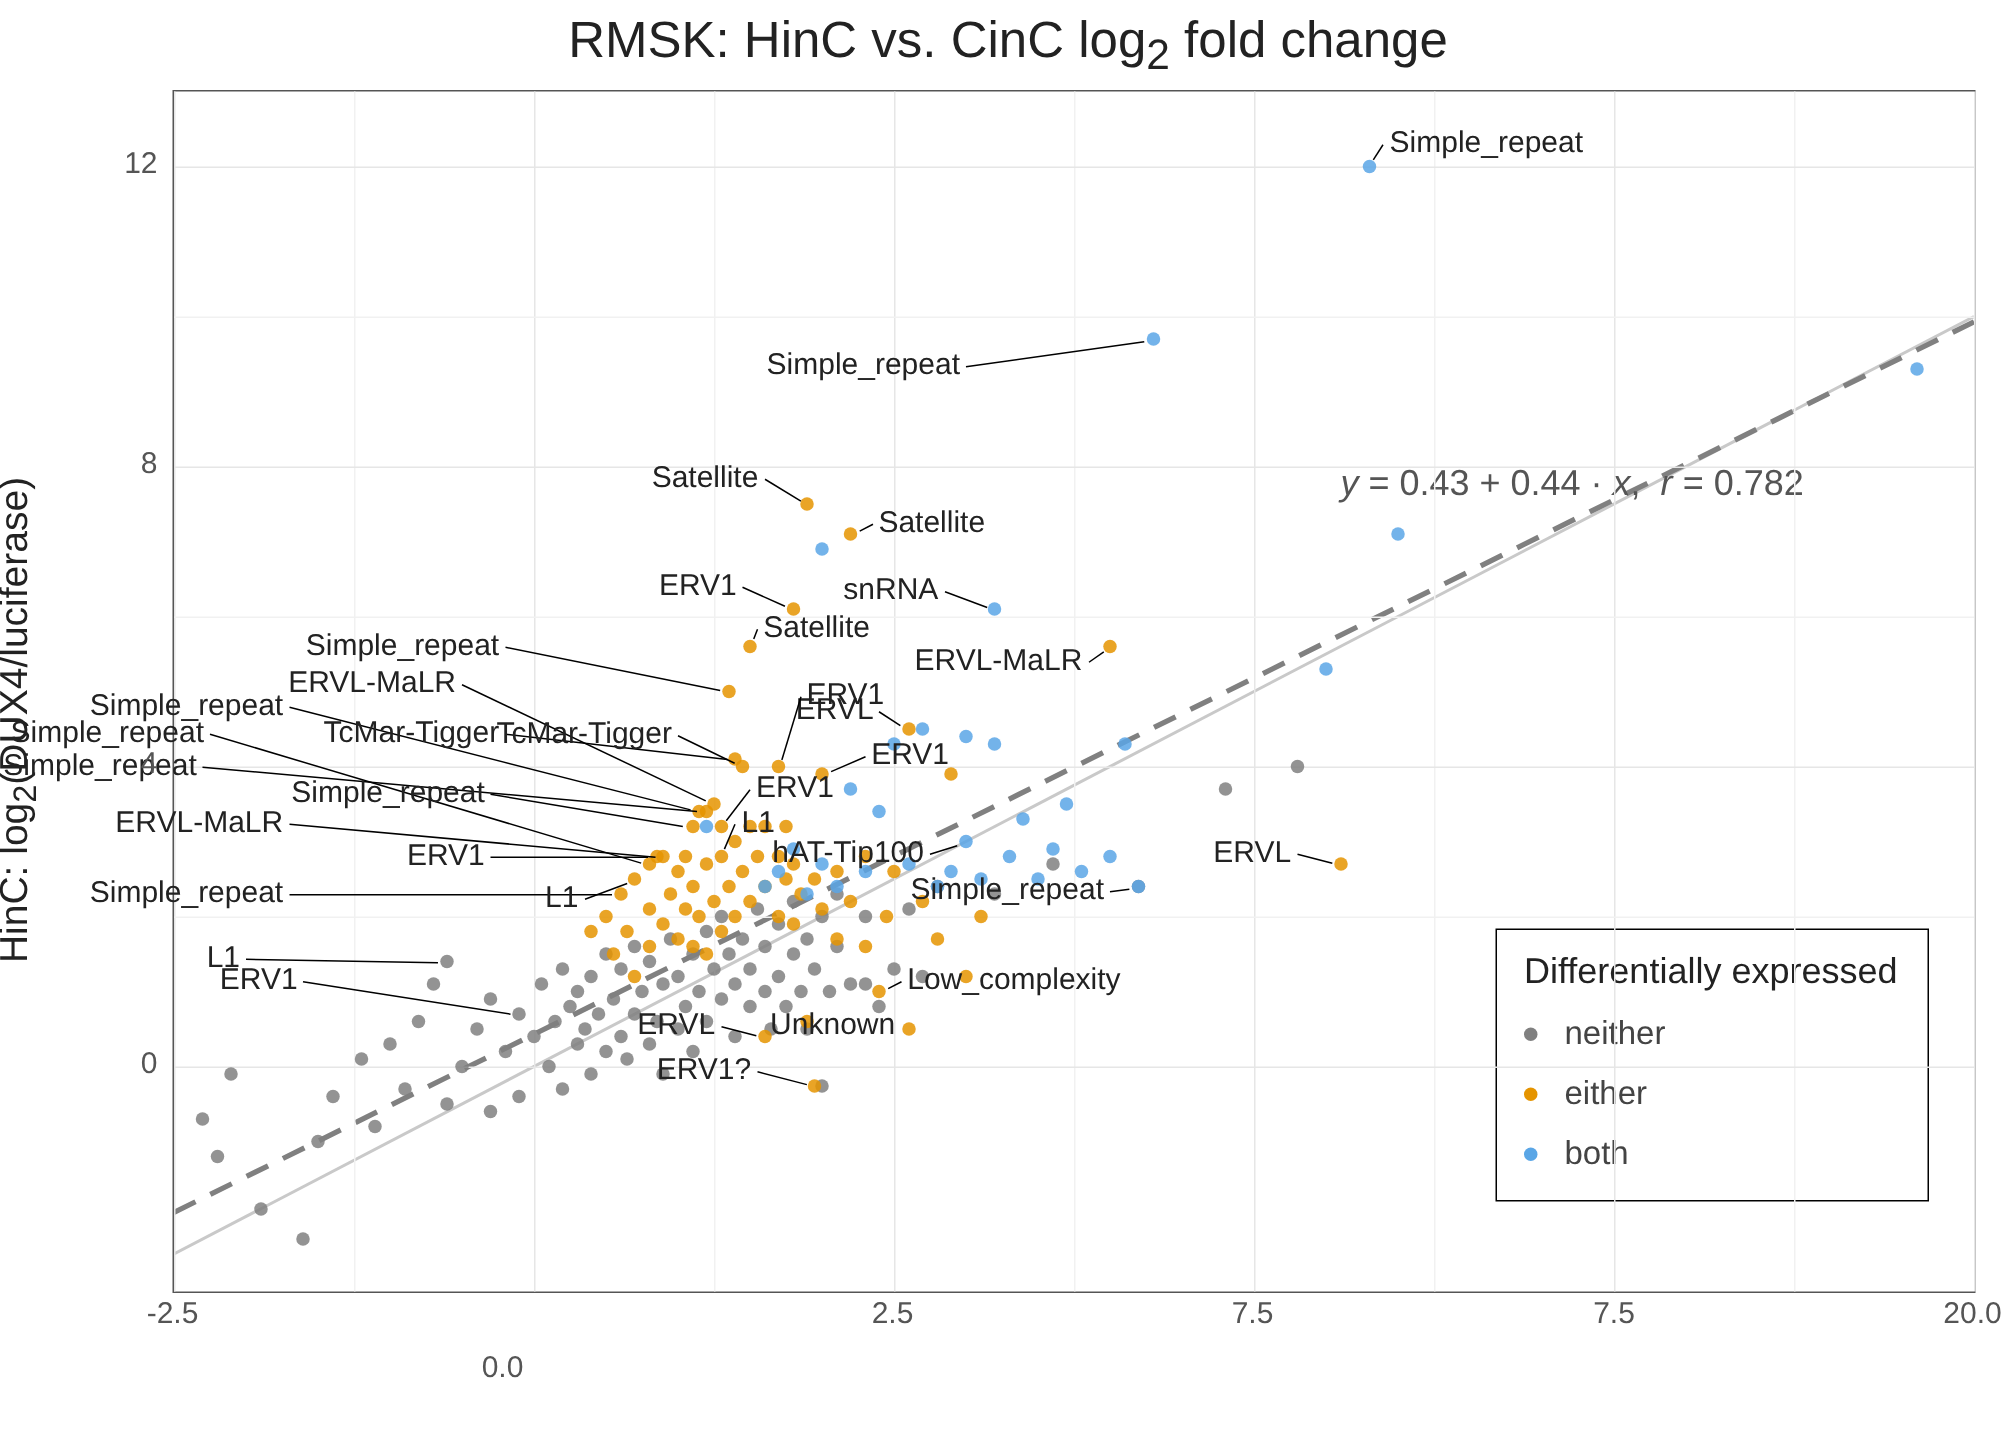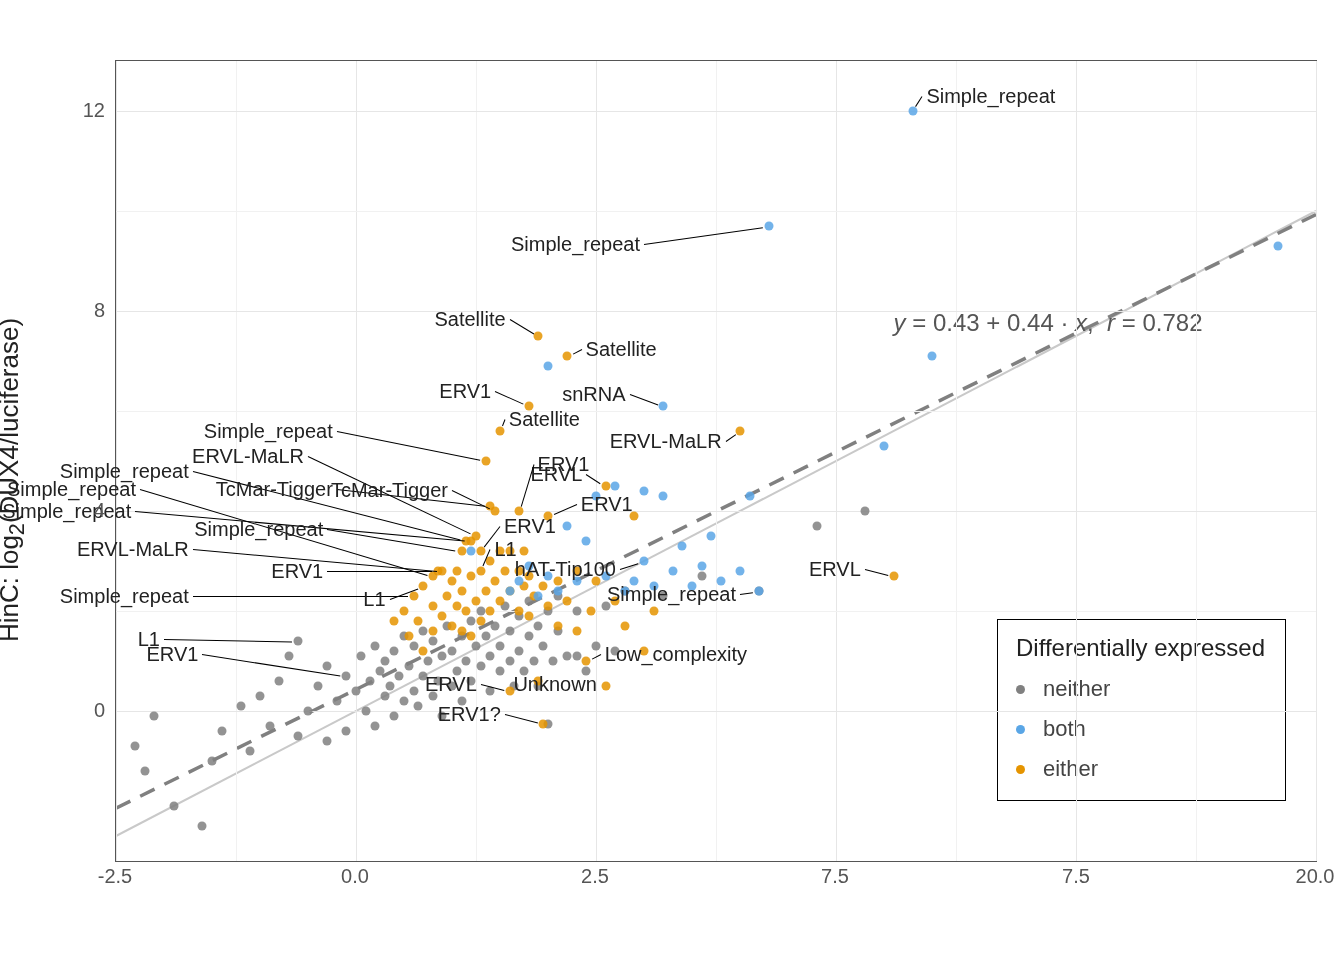--- a/index.html
+++ b/index.html
@@ -132,44 +132,45 @@
     left: 0; top: 0;
     width: 1200px;
     height: 800px;
     pointer-events: none;
   }
 </style>
 </head>
 <body>
 
 <div class="chart-wrap">
+  <div class="title">RMSK: HinC vs. CinC log<sub>2</sub> fold change</div>
   <div class="ylabel">HinC: log<sub>2</sub>(DUX4/luciferase)</div>
 
   <div class="plot-area" id="plot">
     <svg class="ref-line">
       <line id="refline" stroke="#c9c9c9" stroke-width="2" x1="0" y1="775" x2="1200" y2="150"></line>
     </svg>
     <svg class="reg-line">
       <line id="regline" stroke="#808080" stroke-width="3.5" stroke-dasharray="16 11" x1="0" y1="747.25" x2="1200" y2="153.5"></line>
     </svg>
     <div class="eqn" id="eqn" style="left: 777.6px; top: 247.5px;"><span>y</span> <span class="roman">= 0.43 + 0.44 · </span><span>x</span><span class="roman">, &nbsp;</span><span>r</span> <span class="roman">= 0.782</span></div>
     <div class="legend">
       <div class="lg-title">Differentially expressed</div>
       <div id="legend-rows">
           <div class="row">
             <span class="sw" style="background: rgb(128, 128, 128);"></span>
             <span>neither</span>
           </div>
           <div class="row">
+            <span class="sw" style="background: rgb(229, 148, 0);"></span>
+            <span>either</span>
+          </div>
+          <div class="row">
             <span class="sw" style="background: rgb(90, 166, 230);"></span>
             <span>both</span>
-          </div>
-          <div class="row">
-            <span class="sw" style="background: rgb(229, 148, 0);"></span>
-            <span>either</span>
           </div>
         </div>
     </div>
   <div class="grid-v" style="left: 0px;"></div>
       <div class="grid-v" style="left: 240px;"></div>
       <div class="grid-v" style="left: 480px;"></div>
       <div class="grid-v" style="left: 720px;"></div>
       <div class="grid-v" style="left: 960px;"></div>
       <div class="grid-v" style="left: 1200px;"></div>
       <div class="grid-v minor" style="left: 120px;"></div>
@@ -458,21 +459,21 @@
       <div class="leader" style="left: 484.8px; top: 592.5px; width: 10.2361px; transform: rotate(152.488deg);"></div>
       <div class="ann" style="left: 484.8px; top: 592.5px; padding-left: 4px;">Low_complexity</div>
       <div class="leader" style="left: 364.8px; top: 622.5px; width: 23.7605px; transform: rotate(14.5966deg);"></div>
       <div class="ann" style="left: 364.8px; top: 622.5px; transform: translate(-100%, -50%); padding-right: 4px;">ERVL</div>
       <div class="ann" style="left: 484.8px; top: 622.5px; transform: translate(-100%, -50%); padding-right: 4px;">Unknown</div>
       <div class="leader" style="left: 388.8px; top: 652.5px; width: 33.6807px; transform: rotate(14.5966deg);"></div>
       <div class="ann" style="left: 388.8px; top: 652.5px; transform: translate(-100%, -50%); padding-right: 4px;">ERV1?</div>
     </div>
 
 <div class="tick-x" style="left: 115px;">-2.5</div>
-    <div class="tick-x" style="left: 355px;">0.0</div>
+    <div class="tick-x" style="left: 335px; margin-top: 36px;">0.0</div>
     <div class="tick-x" style="left: 595px;">2.5</div>
     <div class="tick-x" style="left: 835px;">7.5</div>
     <div class="tick-x" style="left: 1076px;">7.5</div>
     <div class="tick-x" style="left: 1315px;">20.0</div>
     <div class="tick-y" style="top: 710px;">0</div>
     <div class="tick-y" style="top: 510px;">4</div>
     <div class="tick-y" style="top: 310px;">8</div>
     <div class="tick-y" style="top: 110px;">12</div>
   </div>
 

